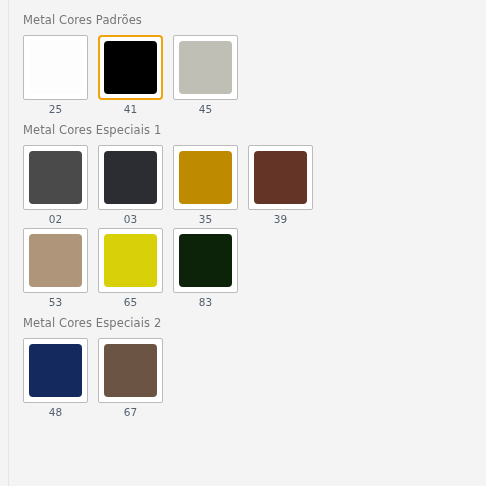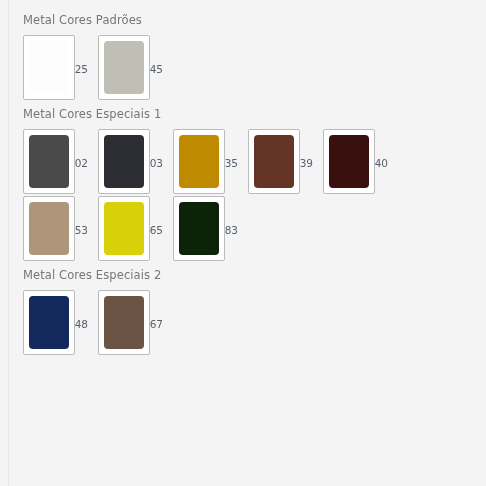--- a/index.html
+++ b/index.html
@@ -55,21 +55,21 @@
     display: flex;
     flex-wrap: nowrap;
     padding-left: 14px;
     margin-bottom: 2px;
   }
 
   .swatch-cell {
     width: 65px;
     margin-right: 10px;
     display: flex;
-    flex-direction: row;
+    flex-direction: column;
     align-items: center;
   }
 
   .swatch-tile {
     width: 65px;
     height: 65px;
     border: 1px solid #bbbbbb;
     background: #ffffff;
     border-radius: 2px;
     padding: 5px;
@@ -107,20 +107,26 @@
       <div class="group-title">Metal Cores Padrões</div>
       <div class="swatch-rows">
         <div class="swatch-row">
           <div class="swatch-cell">
             <div class="swatch-tile">
               <div class="swatch-fill" style="background: rgb(253, 253, 253);"></div>
             </div>
             <div class="swatch-label">25</div>
           </div>
           <div class="swatch-cell">
+            <div class="swatch-tile selected">
+              <div class="swatch-fill" style="background: rgb(0, 0, 0);"></div>
+            </div>
+            <div class="swatch-label">41</div>
+          </div>
+          <div class="swatch-cell">
             <div class="swatch-tile">
               <div class="swatch-fill" style="background: rgb(191, 191, 182);"></div>
             </div>
             <div class="swatch-label">45</div>
           </div>
         </div>
       </div>
     </div>
     <div class="group">
       <div class="group-title">Metal Cores Especiais 1</div>
@@ -143,26 +149,20 @@
               <div class="swatch-fill" style="background: rgb(190, 138, 0);"></div>
             </div>
             <div class="swatch-label">35</div>
           </div>
           <div class="swatch-cell">
             <div class="swatch-tile">
               <div class="swatch-fill" style="background: rgb(100, 53, 39);"></div>
             </div>
             <div class="swatch-label">39</div>
           </div>
-          <div class="swatch-cell">
-            <div class="swatch-tile">
-              <div class="swatch-fill" style="background: rgb(58, 16, 14);"></div>
-            </div>
-            <div class="swatch-label">40</div>
-          </div>
         </div>
         <div class="swatch-row">
           <div class="swatch-cell">
             <div class="swatch-tile">
               <div class="swatch-fill" style="background: rgb(175, 149, 122);"></div>
             </div>
             <div class="swatch-label">53</div>
           </div>
           <div class="swatch-cell">
             <div class="swatch-tile">

